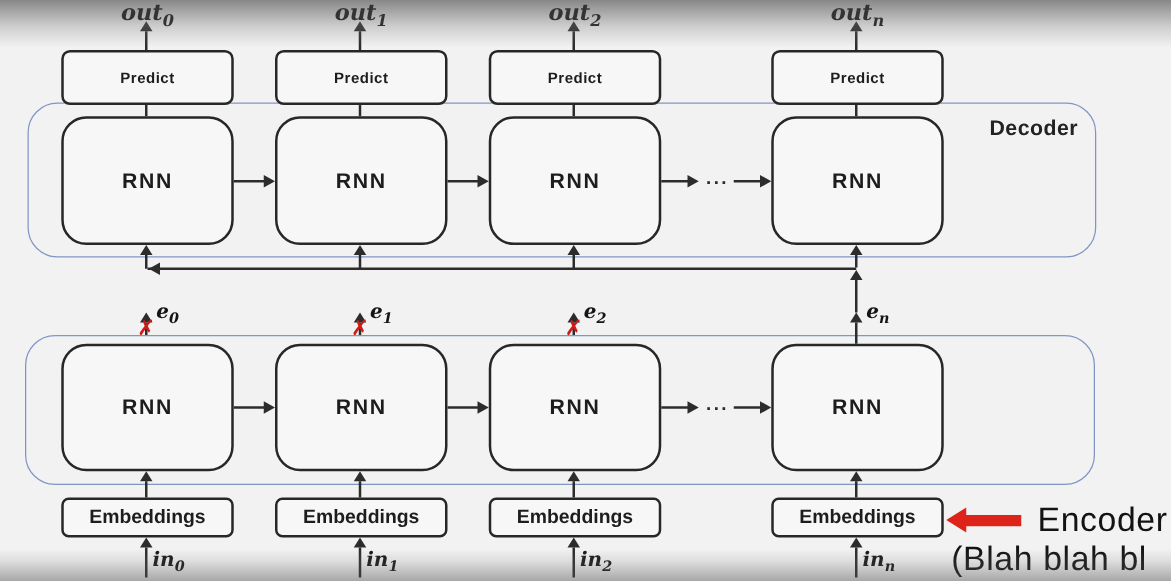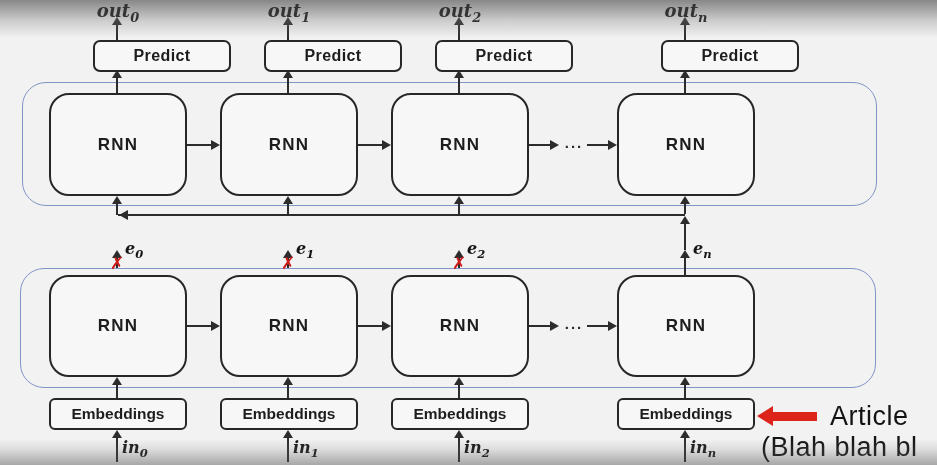--- a/index.html
+++ b/index.html
@@ -15,21 +15,21 @@
     background:linear-gradient(to top, rgba(75,75,75,.45), rgba(120,120,120,.18) 60%, rgba(242,242,242,0));}
 
   .container{position:absolute;border:1.6px solid #8195c5;border-radius:24px;z-index:1;}
   .dec-container{left:22px;top:82px;width:853px;height:122px;}
   .enc-container{left:20px;top:268px;width:854px;height:118px;}
   .sectlbl{position:absolute;z-index:2;font-size:17px;font-weight:600;color:#232323;letter-spacing:.4px;}
 
   .col{position:absolute;top:0;width:138px;height:465px;z-index:3;}
   .box{position:absolute;left:0;width:138px;background:#f7f7f7;border:2px solid #272727;box-sizing:border-box;
        display:flex;align-items:center;justify-content:center;font-weight:600;color:#1d1d1d;z-index:4;}
-  .predict{top:40px;height:32px;border-radius:7px;font-size:16px;letter-spacing:.4px;margin-left:44px;}
+  .predict{top:40px;height:44px;border-radius:7px;font-size:12px;letter-spacing:.4px;}
   .rnn-dec{top:93px;height:103px;border-radius:20px;font-size:17px;letter-spacing:1.3px;}
   .rnn-enc{top:275px;height:102px;border-radius:20px;font-size:17px;letter-spacing:1.3px;}
   .emb{top:398px;height:32px;border-radius:6px;font-size:15.5px;}
 
   .vline{position:absolute;width:2px;background:#2c2c2c;z-index:3;}
   .hline{position:absolute;height:2px;background:#2c2c2c;z-index:3;}
   .tri-up{position:absolute;width:0;height:0;z-index:3;
     border-left:5px solid transparent;border-right:5px solid transparent;border-bottom:8px solid #2c2c2c;}
   .tri-right{position:absolute;width:0;height:0;z-index:3;
     border-top:5px solid transparent;border-bottom:5px solid transparent;border-left:9px solid #2c2c2c;}
@@ -56,20 +56,21 @@
   .ann1{left:830px;top:401px;}
   .ann2{left:761px;top:432px;}
 </style>
 </head>
 <body>
 
 <div class="stage">
 
   <div class="container dec-container"></div>
   <div class="container enc-container"></div>
+  <div class="sectlbl" style="left:772px;top:93px;width:110px;text-align:center;">Decoder</div>
 
   <div class="col" style="left:49px;">
     <div class="mathlbl out-lbl"><span>out</span><sub>0</sub></div>
     <div class="tri-up" style="left:63px;top:17px;"></div>
     <div class="vline" style="left:67px;top:25px;height:15px;"></div>
     <div class="box predict">Predict</div>
     <div class="tri-up" style="left:63px;top:70px;"></div>
     <div class="vline" style="left:67px;top:78px;height:15px;"></div>
     <div class="box rnn-dec">RNN</div>
     <div class="tri-up" style="left:63px;top:196px;"></div>
@@ -176,18 +177,18 @@
   <div class="hline" style="left:358px;top:325px;width:25px;"></div>
   <div class="tri-right" style="left:382px;top:321px;"></div>
   <div class="hline" style="left:529px;top:325px;width:22px;"></div>
   <div class="tri-right" style="left:550px;top:321px;"></div>
   <div class="dots" style="left:559px;top:316px;">...</div>
   <div class="hline" style="left:587px;top:325px;width:22px;"></div>
   <div class="tri-right" style="left:608px;top:321px;"></div>
 
   <div class="red-head"></div>
   <div class="red-tail"></div>
-  <div class="ann ann1">Article</div>
+  <div class="ann ann1">Encoder</div>
   <div class="ann ann2">(Blah blah bl</div>
 
   <div class="grad-top"></div>
   <div class="grad-bottom"></div>
 </div>
 
 </body></html>

